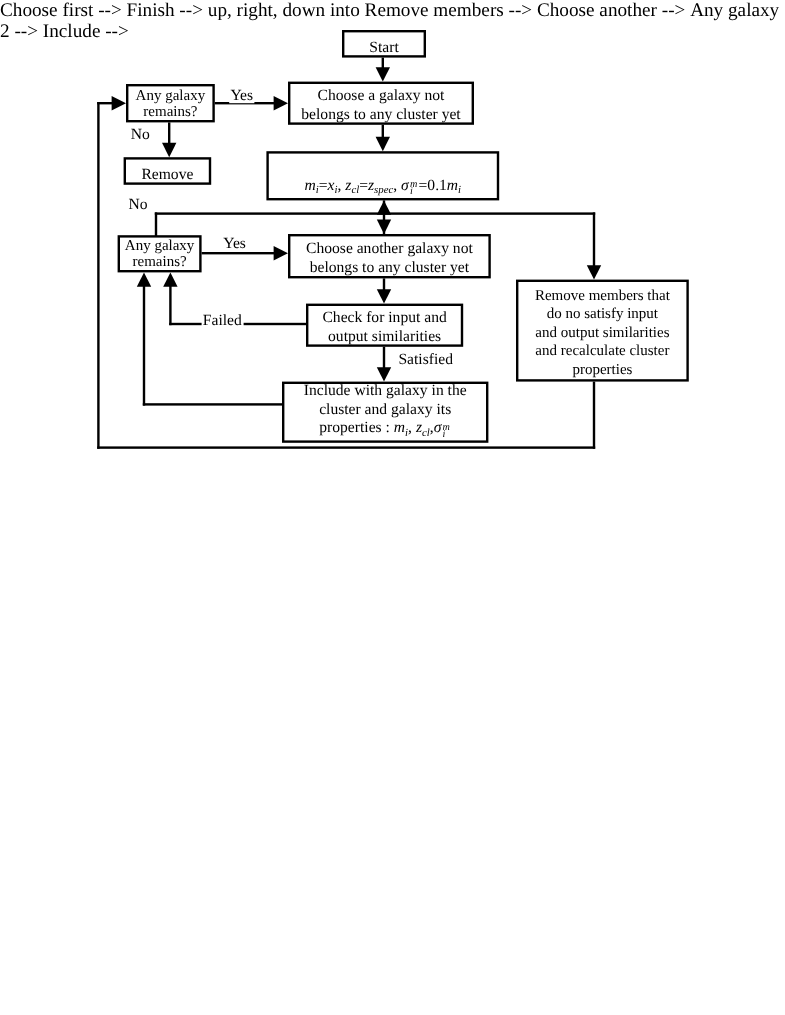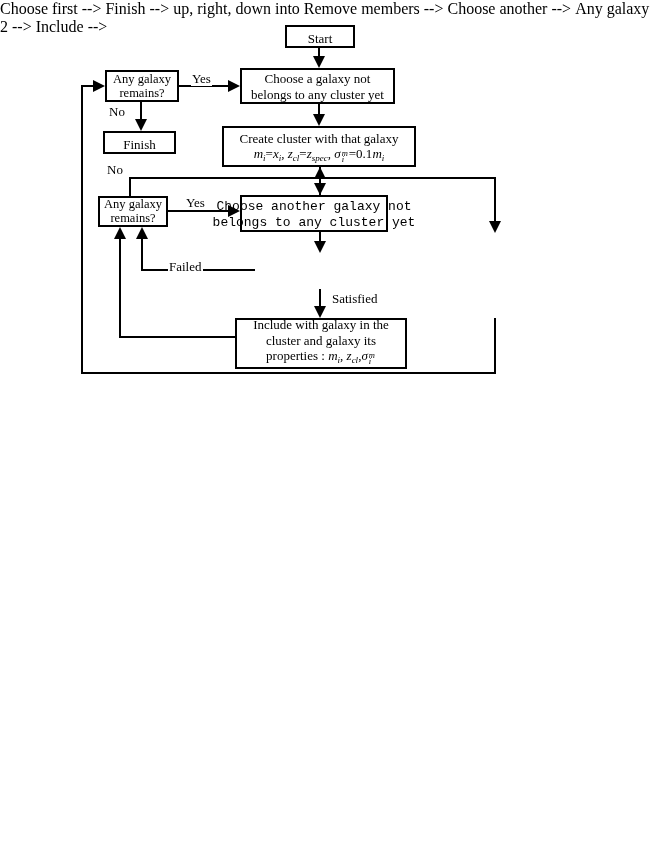--- a/index.html
+++ b/index.html
@@ -70,45 +70,55 @@
     <div>Any galaxy</div>
     <div>remains?</div>
   </div>
 
   <div class="node" style="left:240px; top:68px; width:155px; height:36px;">
     <div>Choose a galaxy not</div>
     <div>belongs to any cluster yet</div>
   </div>
 
   <div class="node" style="left:103px; top:131px; width:73px; height:23px;">
-    <div>Finish</div>
+    <div>Remove</div>
   </div>
 
   <div class="node" style="left:222px; top:126px; width:194px; height:41px;">
-    <div>Create cluster with that galaxy</div>
     <div class="formula"><span class="seg-it">m</span><span class="seg-sub">i</span><span>=</span><span class="seg-it">x</span><span class="seg-sub">i</span><span>, </span><span class="seg-it">z</span><span class="seg-sub">cl</span><span>=</span><span class="seg-it">z</span><span class="seg-sub">spec</span><span>, </span><span class="seg-it">σ</span><span class="seg-stack"><div>m</div><div>i</div></span><span>=0.1</span><span class="seg-it">m</span><span class="seg-sub">i</span></div>
   </div>
 
   <div class="node small" style="left:98px; top:196px; width:70px; height:31px;">
     <div>Any galaxy</div>
     <div>remains?</div>
   </div>
 
-  <div class="node" style="left:240px; top:195px; width:148px; height:37px;font-family:Liberation Mono, monospace;">
+  <div class="node" style="left:240px; top:195px; width:169px; height:37px;">
     <div>Choose another galaxy not</div>
     <div>belongs to any cluster yet</div>
   </div>
 
+  <div class="node" style="left:255px; top:253px; width:131px; height:36px;">
+    <div>Check for input and</div>
+    <div>output similarities</div>
+  </div>
 
   <div class="node" style="left:235px; top:318px; width:172px; height:51px;">
     <div>Include with galaxy in the</div>
     <div>cluster and galaxy its</div>
     <div class="formula"><span>properties : </span><span class="seg-it">m</span><span class="seg-sub">i</span><span>, </span><span class="seg-it">z</span><span class="seg-sub">cl</span><span>,</span><span class="seg-it">σ</span><span class="seg-stack"><div>m</div><div>i</div></span></div>
   </div>
 
+  <div class="node dense" style="left:430px; top:233px; width:144px; height:85px;">
+    <div>Remove members that</div>
+    <div>do no satisfy input</div>
+    <div>and output similarities</div>
+    <div>and recalculate cluster</div>
+    <div>properties</div>
+  </div>
 
   
 
   
   <div class="vline" style="left:318px; top:48px; height:12px;"></div>
   <div class="arr down" style="left:313px; top:56px;"></div>
 
    Choose first --&gt;
   <div class="hline" style="left:179px; top:85px; width:51px;"></div>
   <div class="arr right" style="left:228px; top:80px;"></div>

